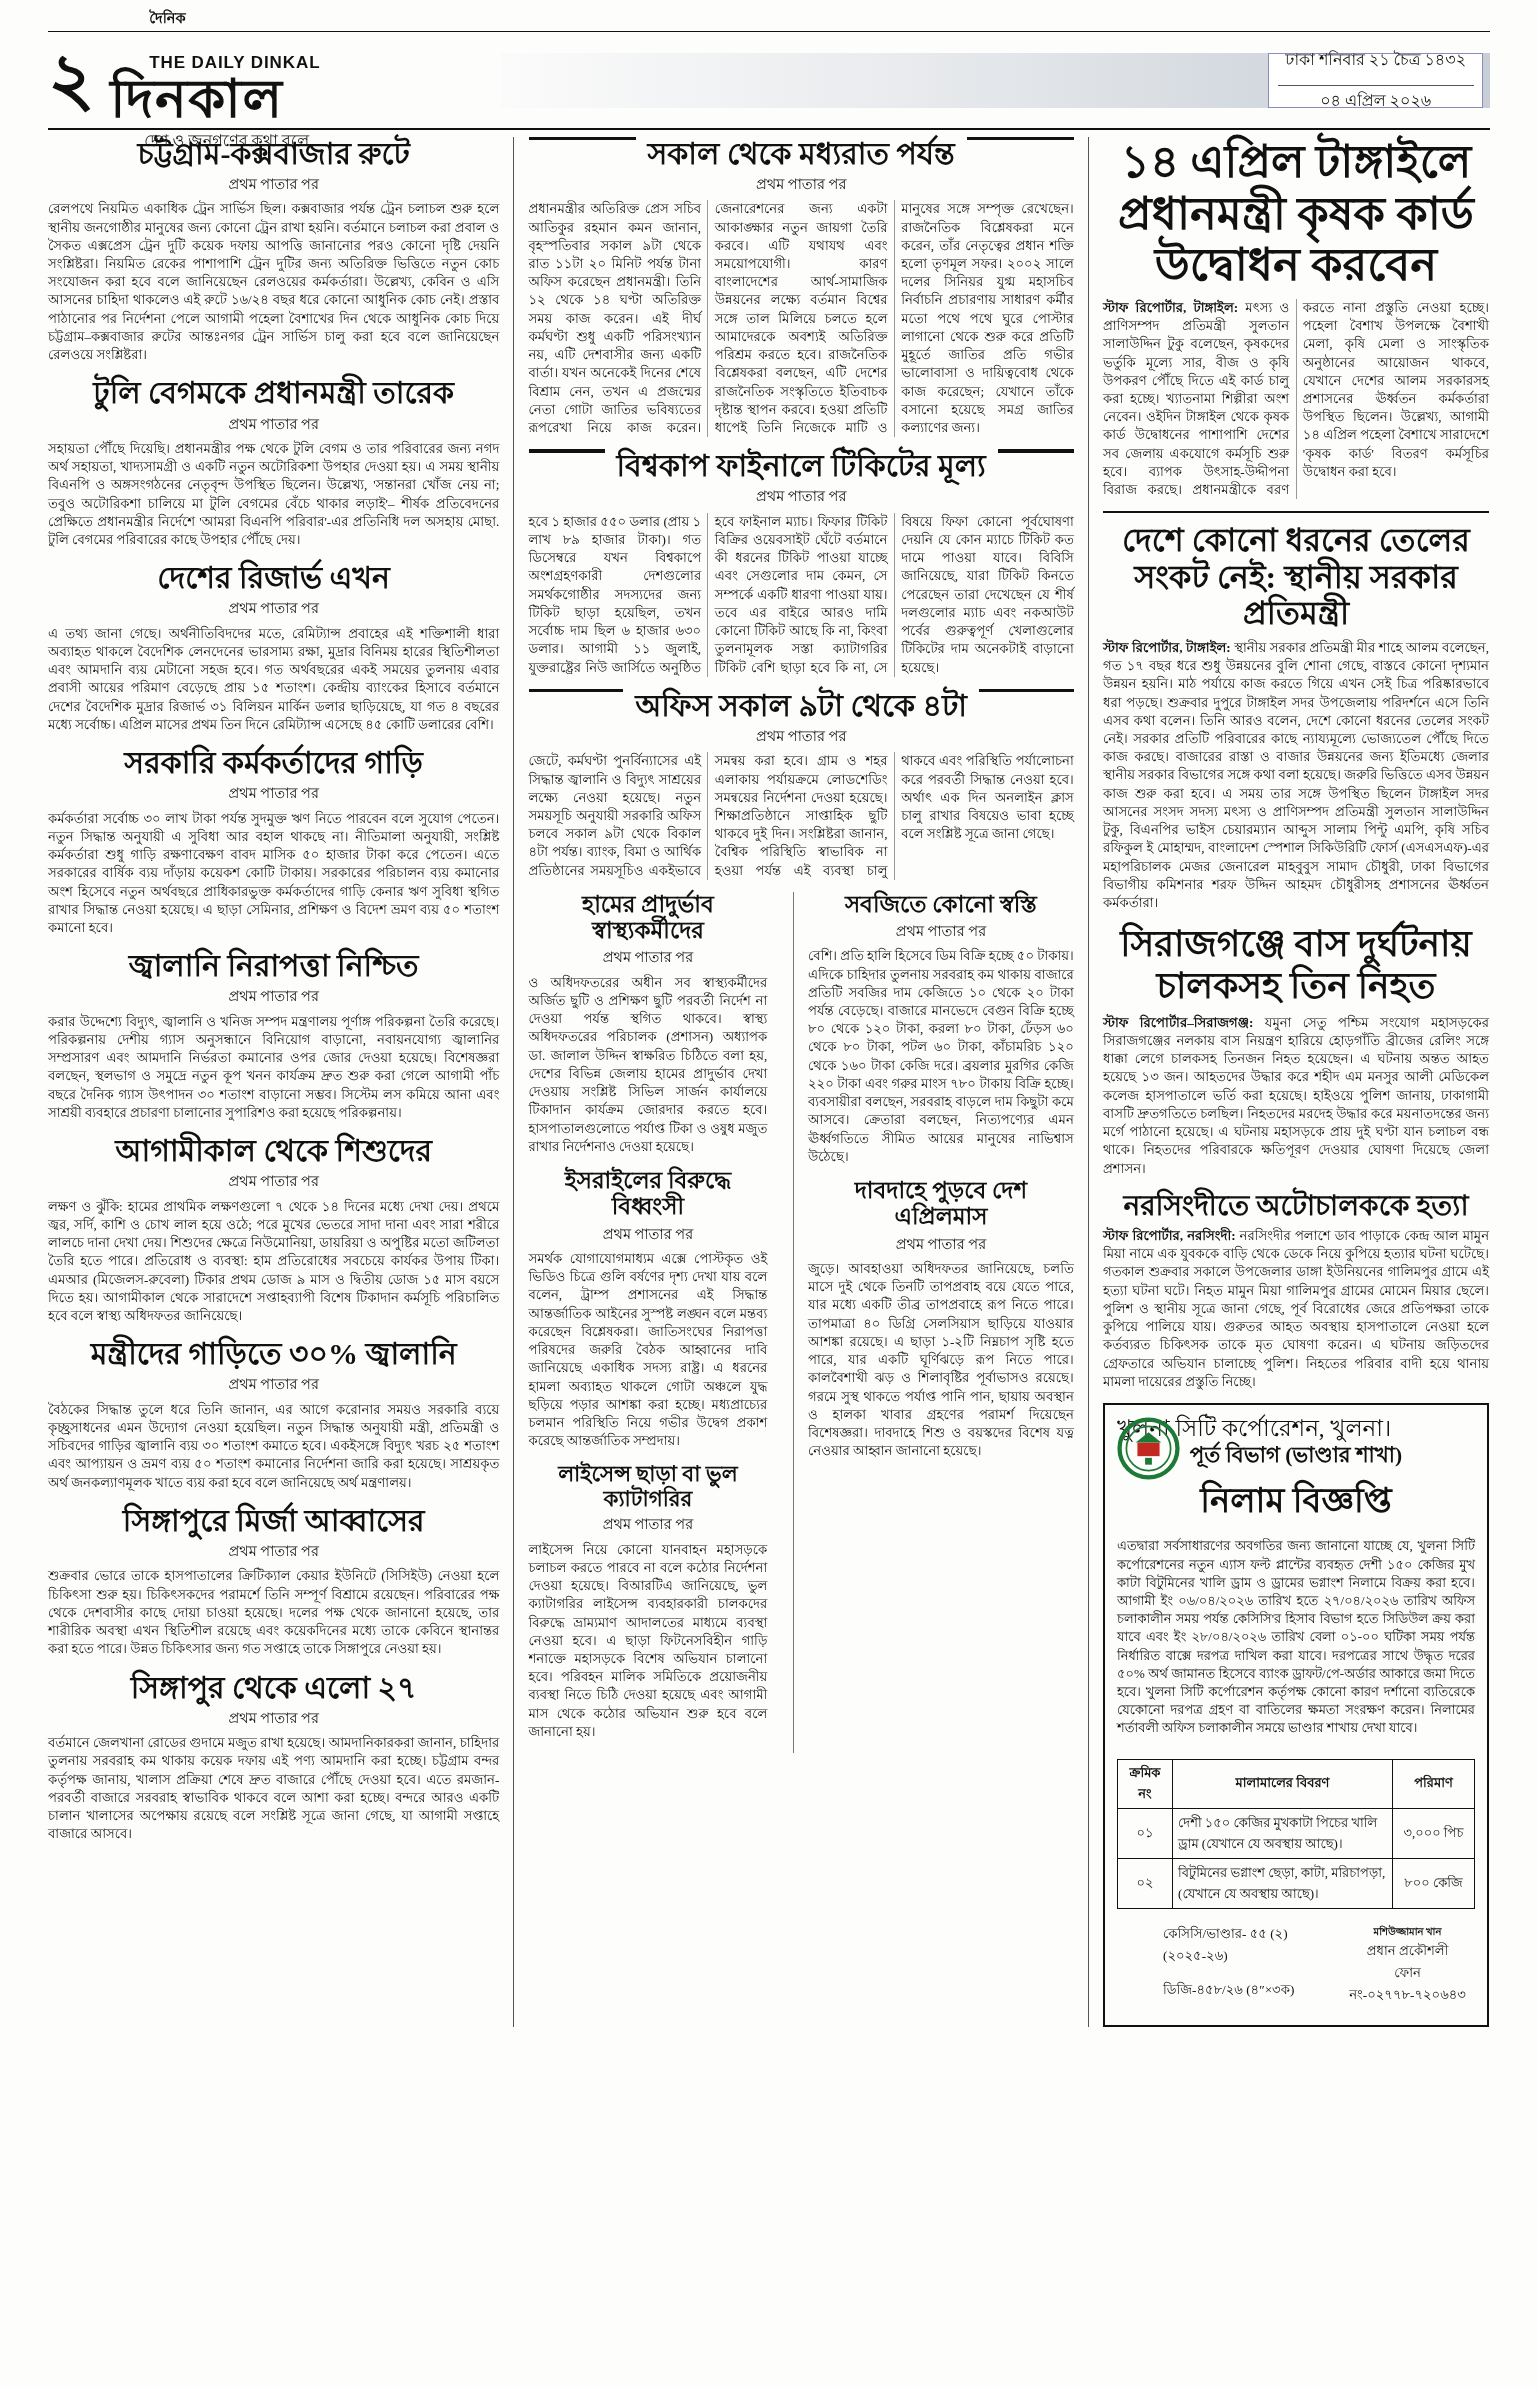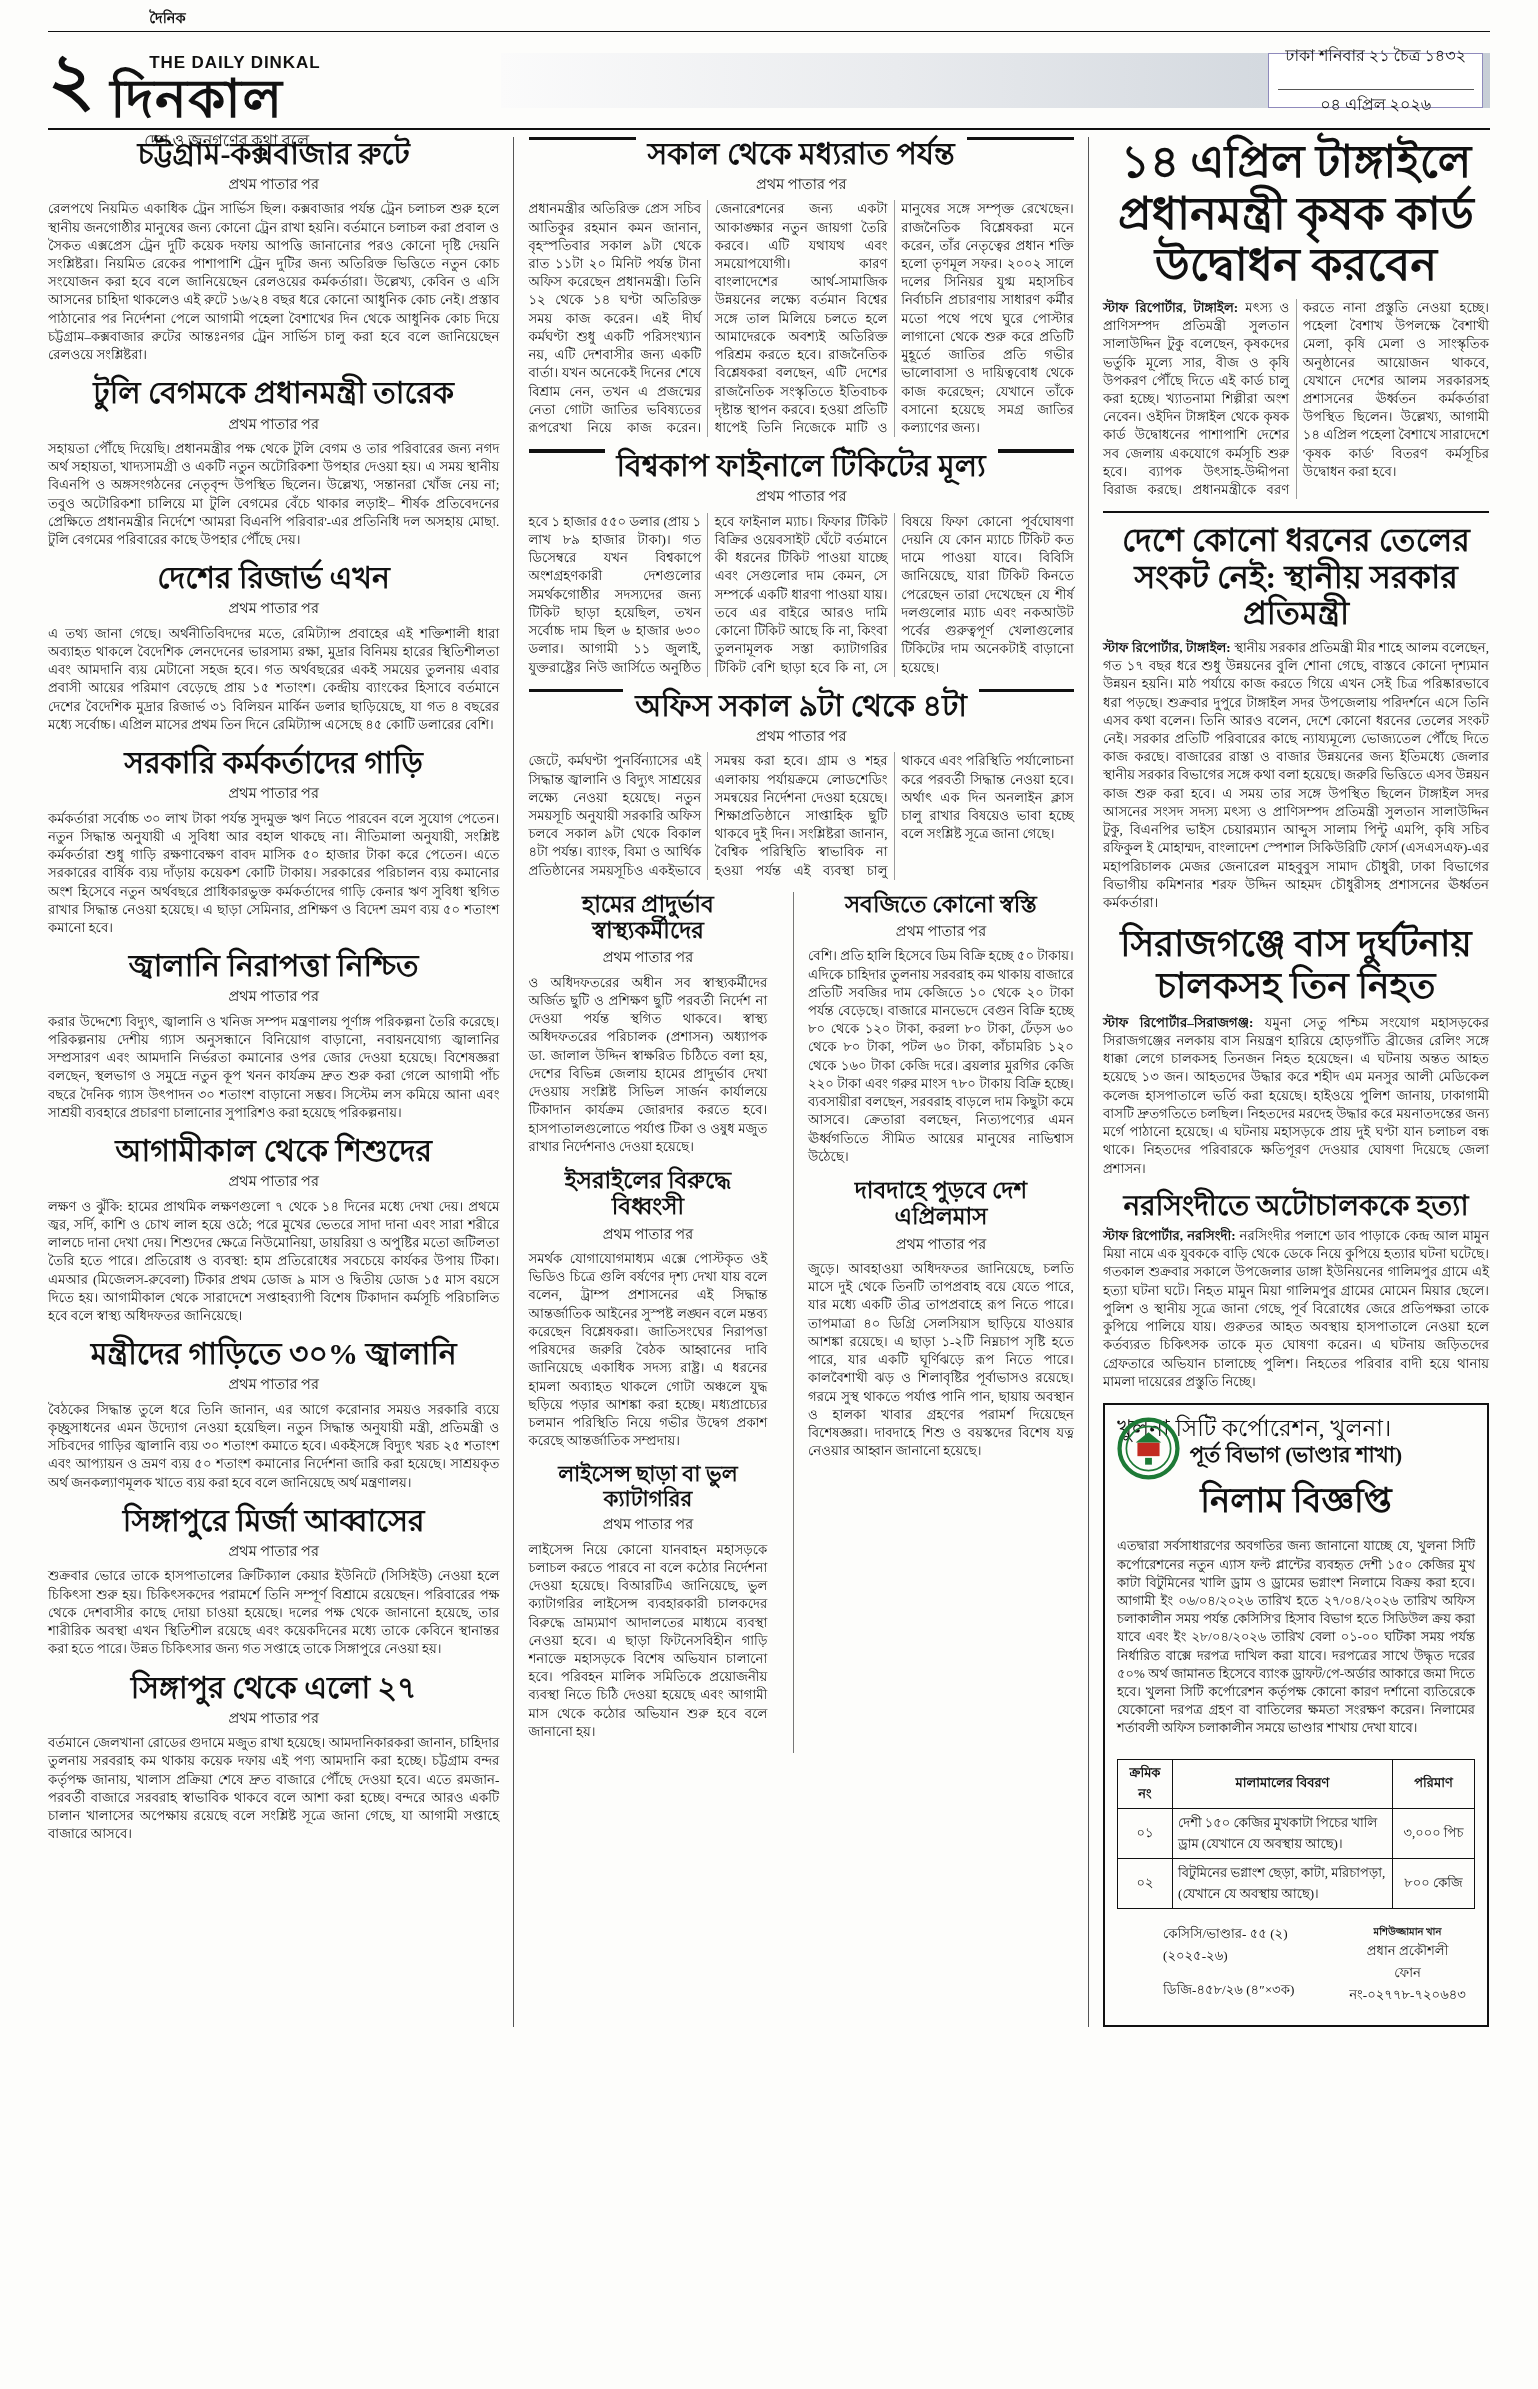--- a/index.html
+++ b/index.html
@@ -18,21 +18,21 @@
   .logo-top { display:flex; align-items:baseline; gap:22px; padding-left:39px;flex-direction:column; }
   .logo-daily { font-size:14.5px; font-weight:bold; }
   .logo-eng { font-size:17px; font-weight:bold; letter-spacing:0.9px; font-family:"Liberation Sans",sans-serif; }
   .logo-main { font-size:53px; font-weight:bold; line-height:1.0; letter-spacing:1.7px; }
   .logo-tag { font-size:16px; padding-left:34px; margin-top:1.7px; }
   .mast-right { flex:1; align-self:center; height:55px; margin-left:8.5px;
     background:linear-gradient(to right,#fbfbfb 0%,#e9ebee 40%,#c7ced6 100%);
     position:relative; }
   .datebox { position:absolute; right:6.8px; top:0; width:215px; height:55px; background:#fff;
     border:1.7px solid #8f8abc; display:flex; flex-direction:column; justify-content:center; }
-  .datebox .d1 { font-size:16px; text-align:center; padding-bottom:19px; border-bottom:0.9px solid #555; margin:0 8.5px; }
+  .datebox .d1 { font-size:16px; text-align:center; padding-bottom:11px; border-bottom:0.9px solid #555; margin:0 8.5px; }
   .datebox .d2 { font-size:16px; text-align:center; padding-top:2.6px; }
   
   .content { display:grid; grid-template-columns:466px 560px 386px; column-gap:14.5px; margin-top:6.8px; }
   .colrule-l { border-right:0.9px solid #555; padding-right:13.7px; }
   .colrule-m { border-right:0.9px solid #555; padding-right:13.7px; }
   
   .article { margin-bottom:12px; }
   .hl { font-weight:bold; text-align:center; line-height:1.15; }
   .hl-md { font-size:30px; }
   .hl-lg { font-size:45px; }

